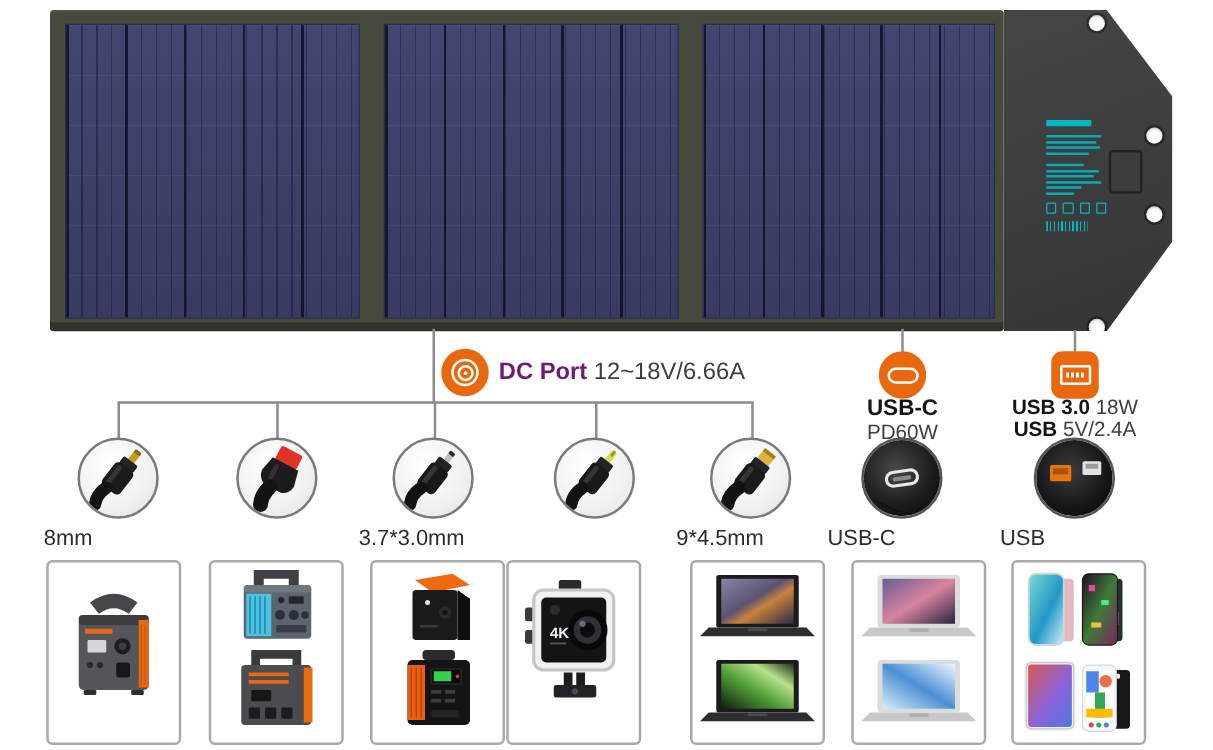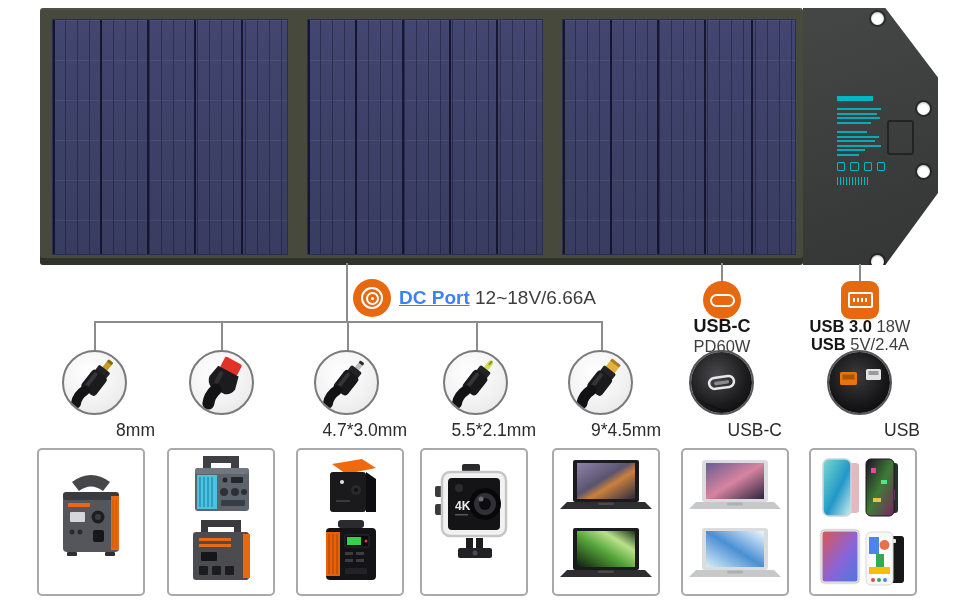--- a/index.html
+++ b/index.html
@@ -42,33 +42,33 @@
     display:flex;align-items:center;justify-content:center;}
   .ring-i{width:9px;height:9px;border:2px solid #fff;border-radius:50%;
     display:flex;align-items:center;justify-content:center;}
   .ring-dot{width:3px;height:3px;background:#fff;border-radius:50%;}
   .pill{width:21px;height:9px;border:2px solid #fff;border-radius:7px;}
   .usbport{width:21px;height:12px;border:2px solid #fff;border-radius:2px;
     display:flex;align-items:center;justify-content:center;}
   .usbport-inner{width:14px;height:4px;
     background:repeating-linear-gradient(90deg,#fff 0 2px,rgba(0,0,0,0) 2px 4px);}
   .dc-text{position:absolute;left:399px;top:287px;font-size:19px;white-space:nowrap;}
-  .dc-text b{color:#3b82f6;text-decoration:underline;} .dc-text span{color:#3E3E3E;}
+  .dc-text b{color:#701a75;} .dc-text span{color:#3E3E3E;}
   .out-text{position:absolute;text-align:center;line-height:1.05;}
   .out-text .l1{font-size:18px;font-weight:bold;color:#161616;}
   .out-text .l2{font-size:16.5px;color:#3E3E3E;margin-top:2px;}
   .out-text2{position:absolute;text-align:center;line-height:1.05;font-size:16.5px;}
   .out-text2 div{margin-top:1px;}
   .out-text2 b{color:#161616;} .out-text2 span{color:#3E3E3E;}
   
   .conn{position:absolute;top:350px;width:61px;height:61px;border:2.5px solid #7A7A7A;
     border-radius:50%;overflow:hidden;
     background:radial-gradient(circle at 40% 32%,#ffffff 0%,#f1f1f1 60%,#e3e3e3 100%);}
   .conn svg{display:block;}
-  .clabel{position:absolute;top:420px;width:120px;text-align:right;
+  .clabel{position:absolute;top:420px;width:120px;text-align:left;
     font-size:17.5px;color:#2B2B2B;}
   
   .dev{position:absolute;top:448px;width:104px;height:144px;background:#fff;
     border:2px solid #A9A9A9;border-radius:5px;}
   .dev svg{display:block;margin:0 auto;}
 </style>
 </head>
 <body>
 
 <div class="stage">
@@ -237,22 +237,21 @@
       </defs>
       <circle cx="30.5" cy="30.5" r="31" fill="url(#gUA)"></circle>
       <rect x="11" y="20" width="17" height="13" rx="1.5" fill="#E8740E"></rect>
       <rect x="13.5" y="22.5" width="12" height="5" fill="#a8540a"></rect>
       <rect x="37" y="17" width="15" height="11" rx="1.5" fill="#e2e2e2"></rect>
       <rect x="39.5" y="19" width="10" height="4" fill="#9a9a9e"></rect>
     </svg>
   </div>
 
   <div class="clabel" style="left:35px">8mm</div>
-  <div class="clabel" style="left:287px">4.7*3.0mm</div>
-  <div class="clabel" style="left:416px">5.5*2.1mm</div>
+  <div class="clabel" style="left:287px">3.7*3.0mm</div>
   <div class="clabel" style="left:541px">9*4.5mm</div>
   <div class="clabel" style="left:662px">USB-C</div>
   <div class="clabel" style="left:800px">USB</div>
 
   <div class="dev" style="left:37px">
     <svg width="104" height="140" viewBox="0 0 104 140">
       <path d="M33,32 q19,-14 38,0 l-7,9 q-12,-9 -24,0 z" fill="#46464b"></path>
       <rect x="24" y="44" width="56" height="58" rx="4" fill="#55555c"></rect>
       <rect x="24" y="42" width="56" height="8" rx="3" fill="#3c3c40"></rect>
       <path d="M72,46 h8 v54 h-8 z" fill="#E8690F"></path>
@@ -324,21 +323,21 @@
       <rect x="49" y="87" width="14" height="8" fill="#35d14e"></rect>
       <circle cx="68" cy="91" r="1.5" fill="#e23a3a"></circle>
       <rect x="47" y="102" width="8" height="3" fill="#3c3c42"></rect>
         <rect x="58" y="102" width="8" height="3" fill="#3c3c42"></rect>
       <rect x="47" y="109" width="8" height="3" fill="#3c3c42"></rect>
         <rect x="58" y="109" width="8" height="3" fill="#3c3c42"></rect>
       <rect x="47" y="118" width="22" height="6" rx="1" fill="#232327"></rect>
     </svg>
   </div>
 
-  <div class="dev" style="left:420px">
+  <div class="dev" style="left:405px">
     <svg width="104" height="140" viewBox="0 0 104 140">
       <rect x="40" y="14" width="18" height="8" rx="2" fill="#2a2a2c"></rect>
       <rect x="13" y="36" width="9" height="11" rx="2" fill="#3a3a3c"></rect>
       <rect x="13" y="54" width="9" height="11" rx="2" fill="#3a3a3c"></rect>
       <rect x="20" y="22" width="64" height="64" rx="8" fill="#f2f2f2" stroke="#c6c6c6" stroke-width="2.5"></rect>
       <rect x="26" y="28" width="52" height="52" rx="4" fill="#141416"></rect>
       <circle cx="63" cy="54" r="16" fill="#08080a"></circle>
       <circle cx="63" cy="54" r="11" fill="#303036"></circle>
       <circle cx="63" cy="54" r="6" fill="#0c0c10"></circle>
       <circle cx="59" cy="49" r="2.5" fill="#6c6c78"></circle>

